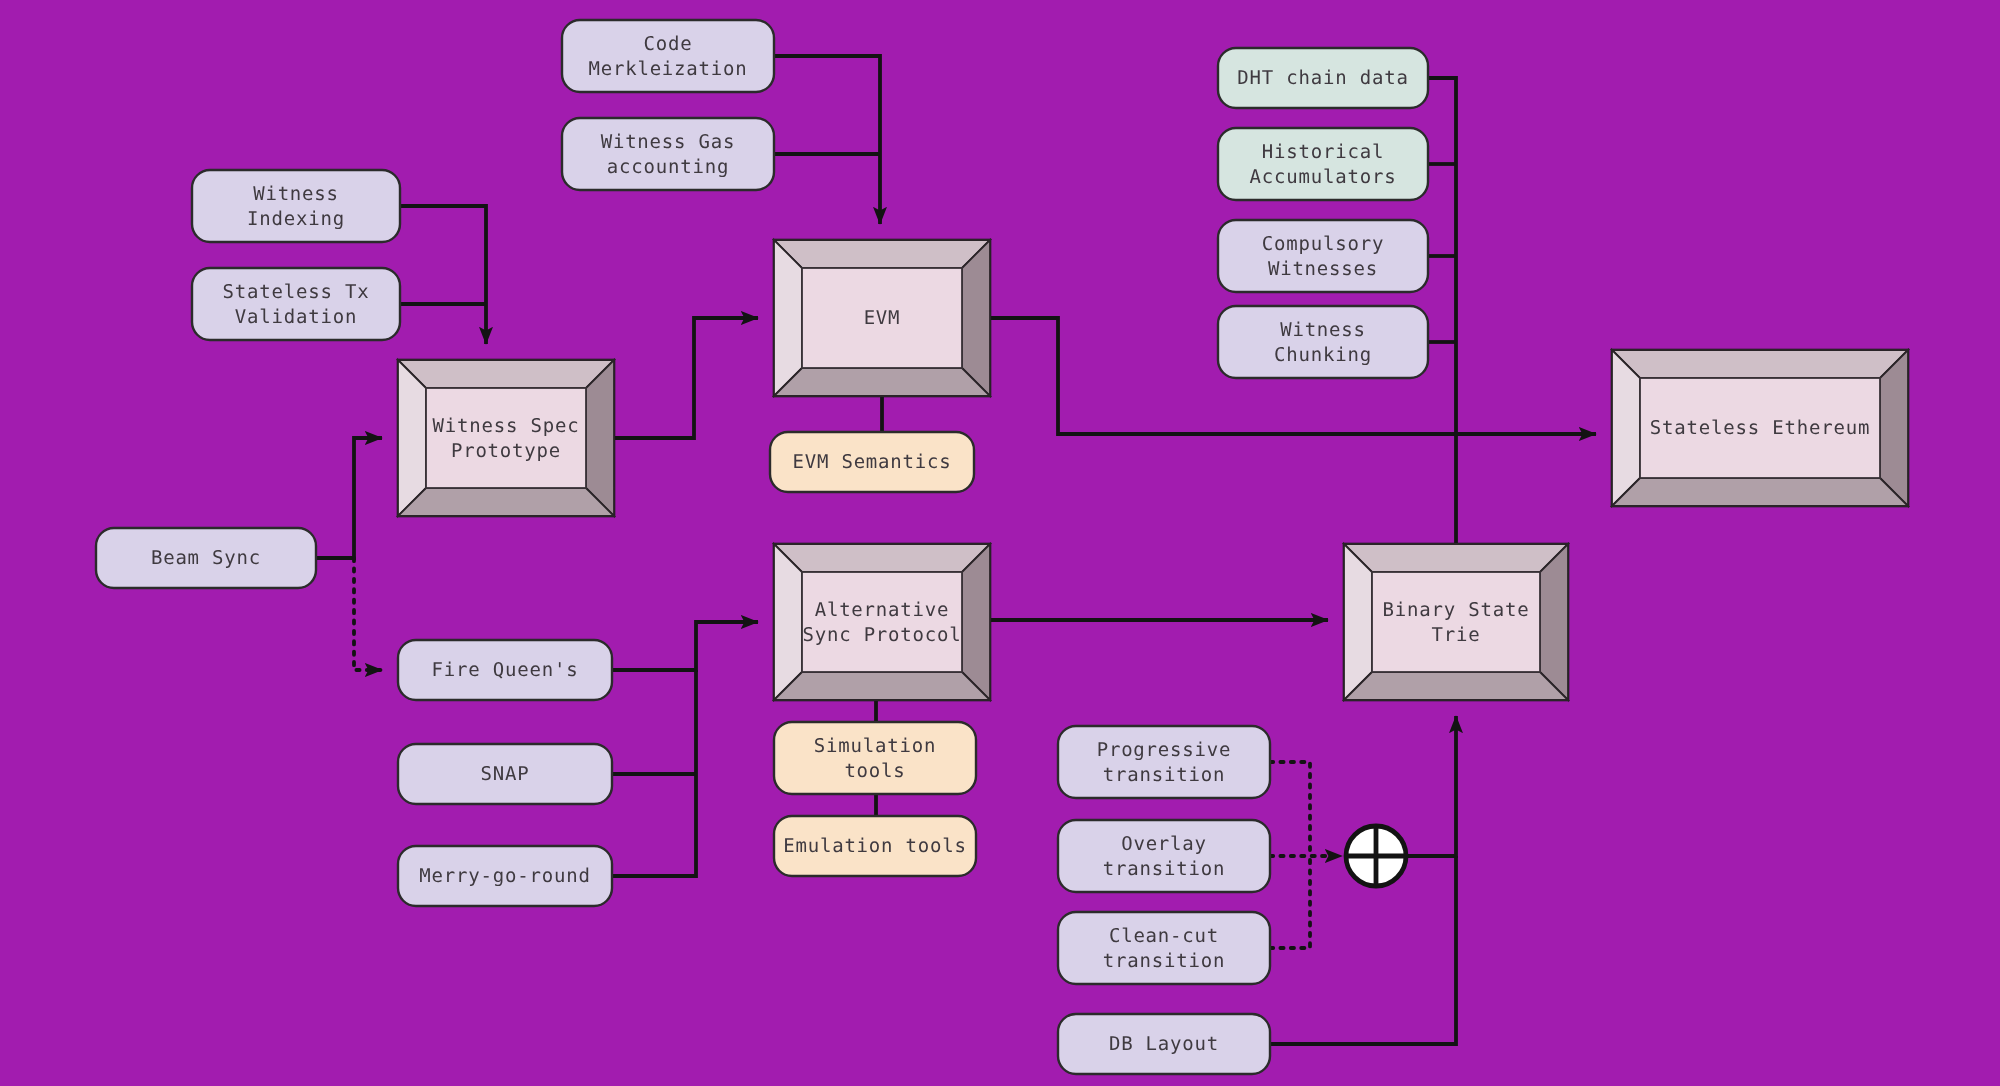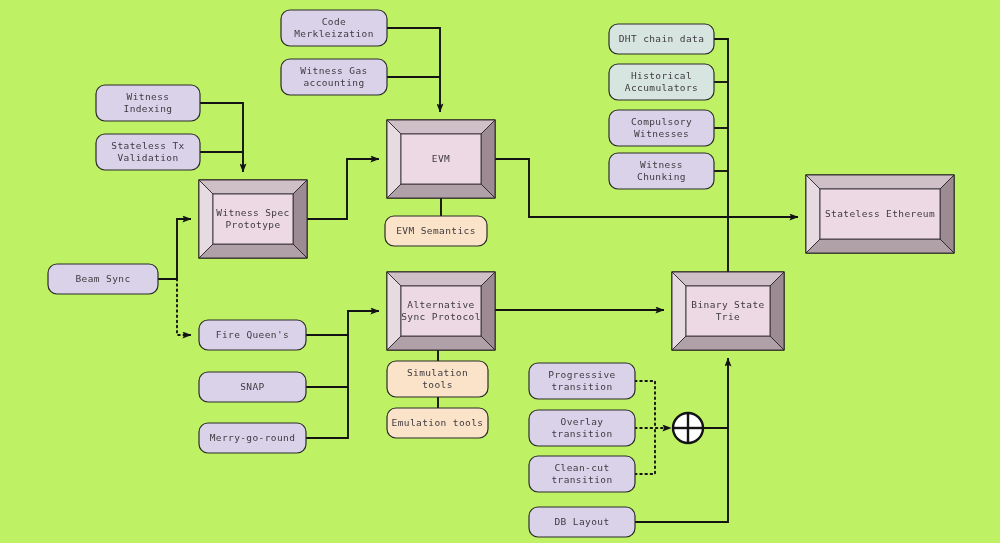--- a/index.html
+++ b/index.html
@@ -4,21 +4,21 @@
 <style>
   html, body {
     margin: 0;
     padding: 0;
     background: #ffffff;
   }
   #stage {
     position: relative;
     width: 1000px;
     height: 543px;
-    background: #bef264;
+    background: #a21caf;
     font-family: "DejaVu Sans Mono", "Liberation Mono", monospace;
     overflow: hidden;
   }
   svg.diagram {
     position: absolute;
     left: 0;
     top: 0;
     width: 1000px;
     height: 543px;
   }

